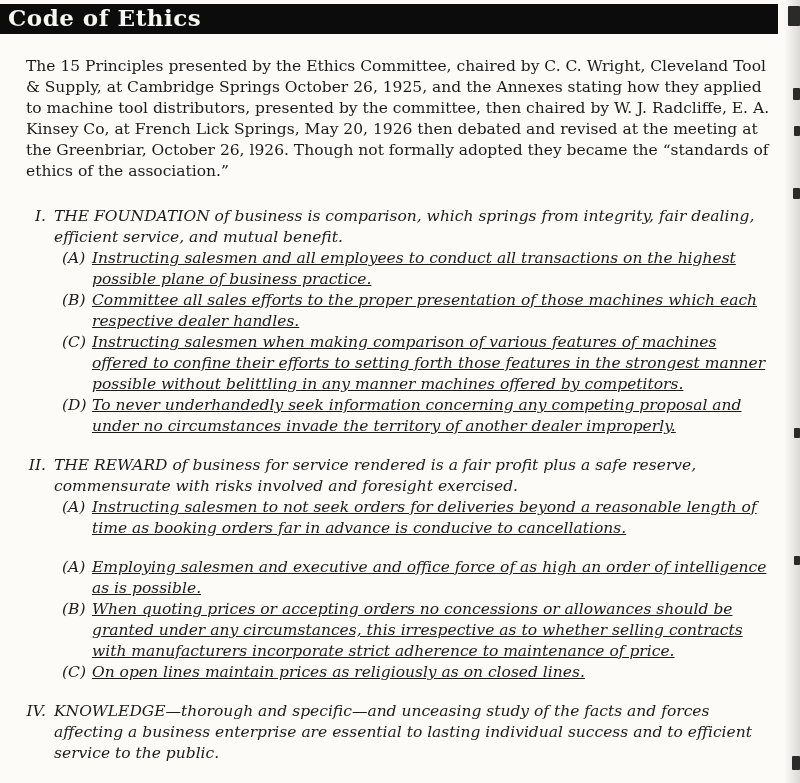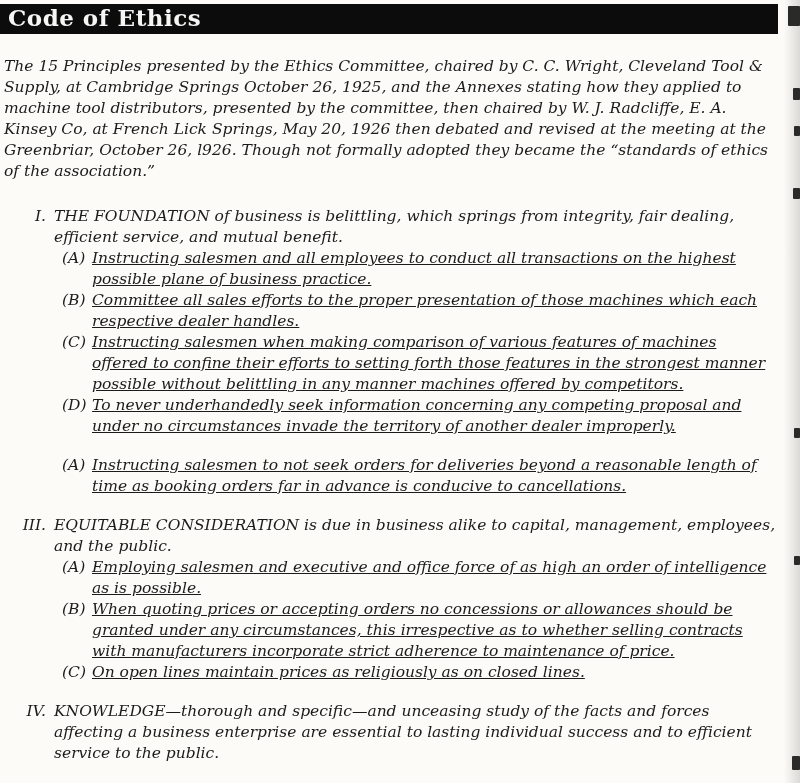--- a/index.html
+++ b/index.html
@@ -41,22 +41,21 @@
   .titlebar h1 {
     margin: 0;
     padding: 0 0 2px 8px;
     font-size: 23px;
     font-weight: bold;
     font-style: normal;
     color: #f6f6f4;
     letter-spacing: 0.5px;
   }
   .intro {
-    margin: 22px 18px 0 4px;
-    font-style: italic;
+    margin: 22px 18px 0 26px;
     font-size: 15.5px;
     line-height: 21px;
   }
   .sections {
     margin: 24px 24px 0 20px;
     font-style: italic;
     font-size: 15.5px;
     line-height: 21px;
   }
   section { margin-bottom: 18px; }
@@ -92,21 +91,21 @@
     <h1>Code of Ethics</h1>
   </header>
 
   <p class="intro">The 15 Principles presented by the Ethics Committee, chaired by C. C. Wright, Cleveland Tool &amp; Supply, at Cambridge Springs October 26, 1925, and the Annexes stating how they applied to machine tool distributors, presented by the committee, then chaired by W. J. Radcliffe, E. A. Kinsey Co, at French Lick Springs, May 20, 1926 then debated and revised at the meeting at the Greenbriar, October 26, l926. Though not formally adopted they became the “standards of ethics of the association.”</p>
 
   <div class="sections">
 
     <section>
       <div class="sec-head">
         <span class="numeral">I.</span>
-        <span class="sec-text">THE FOUNDATION of business is belittling, which springs from integrity, fair dealing, efficient service, and mutual benefit.</span>
+        <span class="sec-text">THE FOUNDATION of business is comparison, which springs from integrity, fair dealing, efficient service, and mutual benefit.</span>
       </div>
       <div class="items">
         <div class="item">
           <span class="item-label">(A)</span>
           <span class="item-text">Instructing salesmen and all employees to conduct all transactions on the highest possible plane of business practice.</span>
         </div>
         <div class="item">
           <span class="item-label">(B)</span>
           <span class="item-text">Committee all sales efforts to the proper presentation of those machines which each respective dealer handles.</span>
         </div>
@@ -115,33 +114,33 @@
           <span class="item-text">Instructing salesmen when making comparison of various features of machines offered to confine their efforts to setting forth those features in the strongest manner possible without belittling in any manner machines offered by competitors.</span>
         </div>
         <div class="item">
           <span class="item-label">(D)</span>
           <span class="item-text">To never underhandedly seek information concerning any competing proposal and under no circumstances invade the territory of another dealer improperly.</span>
         </div>
       </div>
     </section>
 
     <section>
+      <div class="sec-head">
+        <span class="numeral">II.</span>
+        <span class="sec-text">THE REWARD of business for service rendered is a fair profit plus a safe reserve, commensurate with risks involved and foresight exercised.</span>
+      </div>
       <div class="items">
         <div class="item">
           <span class="item-label">(A)</span>
           <span class="item-text">Instructing salesmen to not seek orders for deliveries beyond a reasonable length of time as booking orders far in advance is conducive to cancellations.</span>
         </div>
       </div>
     </section>
 
     <section>
-      <div class="sec-head">
-        <span class="numeral">III.</span>
-        <span class="sec-text">EQUITABLE CONSIDERATION is due in business alike to capital, management, employees, and the public.</span>
-      </div>
       <div class="items">
         <div class="item">
           <span class="item-label">(A)</span>
           <span class="item-text">Employing salesmen and executive and office force of as high an order of intelligence as is possible.</span>
         </div>
         <div class="item">
           <span class="item-label">(B)</span>
           <span class="item-text">When quoting prices or accepting orders no concessions or allowances should be granted under any circumstances, this irrespective as to whether selling contracts with manufacturers incorporate strict adherence to maintenance of price.</span>
         </div>
         <div class="item">

